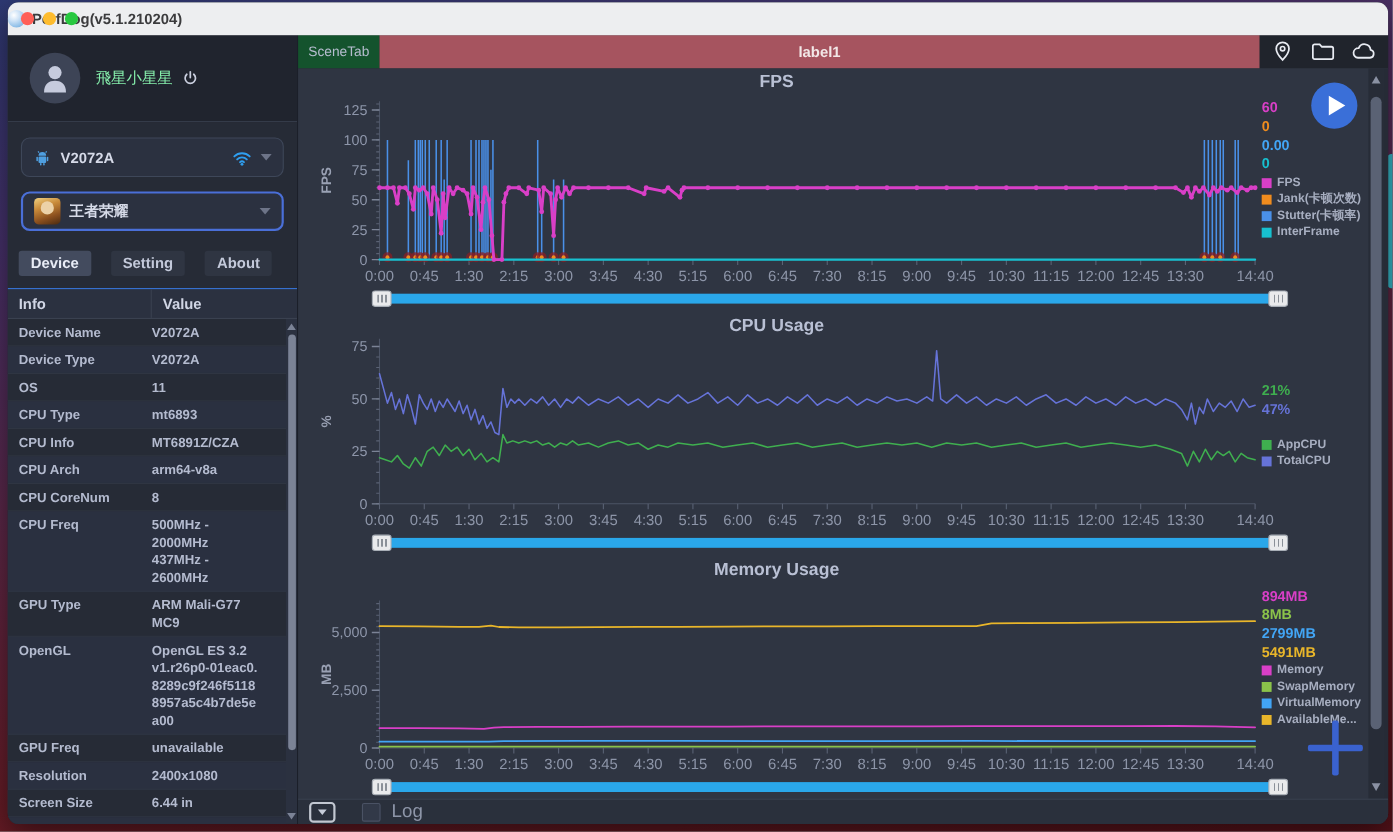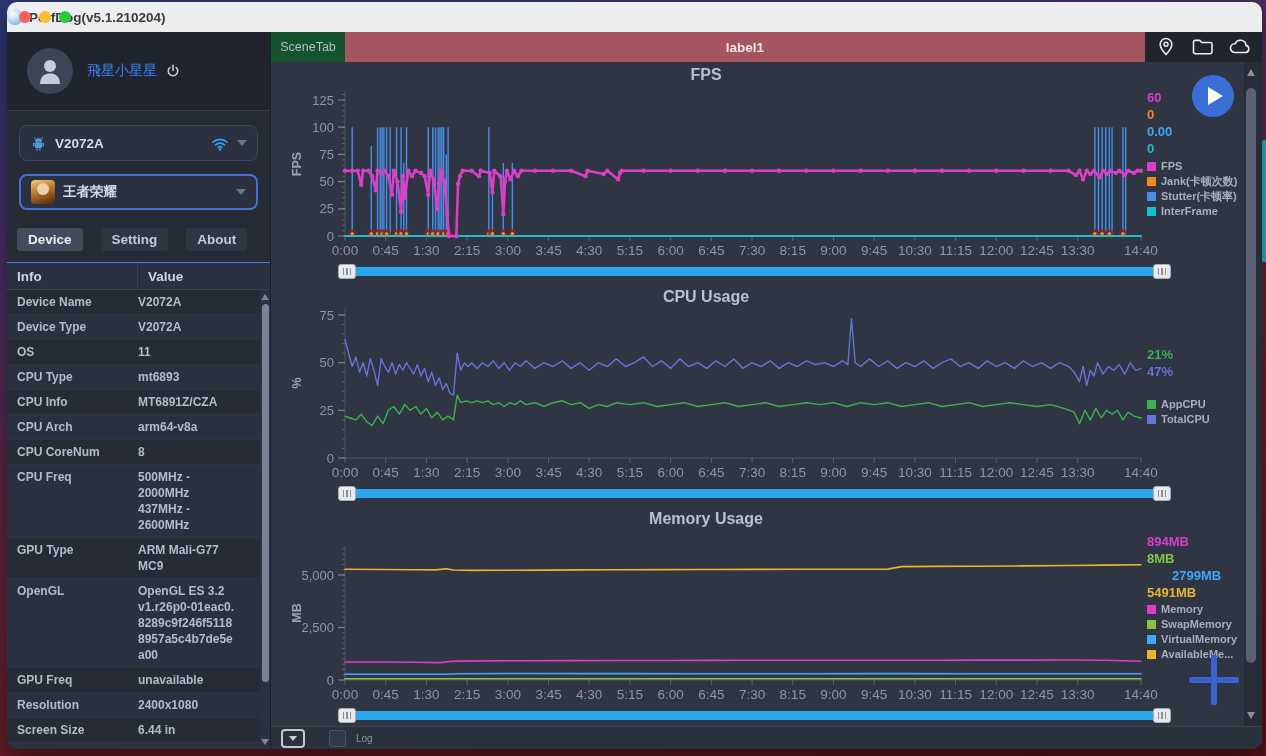--- a/index.html
+++ b/index.html
@@ -17,21 +17,21 @@
   .light{width:12px;height:12px;border-radius:50%;}
   .light.red{background:#ff5f57;}.light.yellow{background:#febc2e;}.light.green{background:#28c840;}
   .win-title{display:flex;align-items:center;gap:6px;font-size:13.5px;font-weight:bold;color:#3b3b3d;}
   .dog-icon{width:16px;height:16px;border-radius:50%;background:radial-gradient(circle at 35% 30%,#ffffff 0%,#cde2f6 35%,#8fbfe8 70%,#6aa4d8 100%);display:inline-block;}
   
   .content{display:flex;height:717px;background:#262b36;}
   
   .sidebar{width:263px;flex:none;display:flex;flex-direction:column;background:#262b36;border-right:1px solid #1b1f29;}
   .user-section{height:78px;background:#20242e;display:flex;align-items:center;padding-left:20px;gap:14px;border-bottom:1px solid #343b49;flex:none;}
   .avatar{width:46px;height:46px;border-radius:50%;background:#3d4456;display:flex;align-items:center;justify-content:center;flex:none;}
-  .user-name{color:#3b82f6;font-size:14px;display:flex;align-items:center;gap:9px;}
+  .user-name{color:#86efac;font-size:14px;display:flex;align-items:center;gap:9px;}
   .select{margin:14px 12px 0;height:36px;background:#2b3140;border:1px solid #3e4759;border-radius:8px;
     display:flex;align-items:center;padding:0 10px;gap:8px;box-sizing:border-box;flex:none;}
   .app-select{border:2px solid #4a6fd8;margin-top:13px;}
   .select-value{color:#d6dae8;font-weight:bold;font-size:13.5px;flex:1;}
   .caret{width:0;height:0;border-left:5px solid transparent;border-right:5px solid transparent;border-top:6px solid #6d7488;}
   .game-icon{width:24px;height:24px;border-radius:4px;flex:none;position:relative;overflow:hidden;
     background:linear-gradient(160deg,#f0d080 0%,#c88a3a 35%,#8a4f1e 70%,#4a2a10 100%);}
   .game-icon::after{content:"";position:absolute;left:6px;top:3px;width:12px;height:12px;border-radius:50%;background:#ecd2a8;}
   .side-tabs{display:flex;gap:18px;margin:18px 10px 0;flex:none;}
   .tab{padding:4px 11px;font-size:13.5px;font-weight:bold;color:#c3c9da;background:#2f3542;border-radius:3px;cursor:default;}
@@ -84,21 +84,21 @@
   .v-scrollbar{width:14px;background:#272c37;position:relative;flex:none;}
   .v-thumb{position:absolute;left:2px;width:10px;top:26px;height:575px;background:#5a6274;border-radius:5px;}
   .v-arr{position:absolute;left:3px;width:0;height:0;border-left:4px solid transparent;border-right:4px solid transparent;}
   .v-arr.up{top:7px;border-bottom:7px solid #8a91a3;}
   .v-arr.down{bottom:7px;border-top:7px solid #8a91a3;}
   .right-gap{flex:1;background:#262b36;}
   .bottombar{height:22px;background:#2a303c;border-top:1px solid #3b4250;display:flex;align-items:center;gap:10px;padding-left:10px;flex:none;}
   .drop-btn{width:20px;height:15px;border:2px solid #c2c7d1;border-radius:4px;display:flex;align-items:center;justify-content:center;}
   .drop-tri{width:0;height:0;border-left:4px solid transparent;border-right:4px solid transparent;border-top:5px solid #c6ccd8;}
   .checkbox{width:15px;height:15px;background:#323948;border:1px solid #4a5264;border-radius:2px;margin-left:14px;}
-  .log-label{color:#8d95a8;font-size:10px;}
+  .log-label{color:#8d95a8;font-size:17px;}
   svg text{font-family:"Liberation Sans",sans-serif;}
 </style>
 </head>
 <body>
 
 <div class="edge-accent"></div>
 
 <div class="window">
 
   <div class="titlebar">
@@ -735,21 +735,21 @@
                 <text x="30" y="107" text-anchor="middle" font-size="12.5" font-weight="bold" fill="#9aa1b4" transform="rotate(-90 30 107)">MB</text>
                 <polyline points="74.0,172.8 254.9,172.8 435.8,172.8 616.7,172.8 870.0,172.8" fill="none" stroke="#8bc34a" stroke-width="1.6" stroke-linejoin="round" stroke-linecap="round"></polyline>
                 <polyline points="74.0,168.2 128.3,168.2 173.5,168.2 187.1,167.7 254.9,167.5 345.4,167.6 435.8,167.7 526.3,167.7 616.7,167.6 707.2,167.7 797.6,167.7 870.0,167.7" fill="none" stroke="#42a5f5" stroke-width="1.6" stroke-linejoin="round" stroke-linecap="round"></polyline>
                 <polyline points="74.0,156.0 110.2,156.0 146.4,156.2 169.0,156.6 178.0,155.5 187.1,155.1 218.7,154.9 254.9,154.7 300.1,154.6 345.4,154.5 390.6,154.5 435.8,154.4 481.0,154.3 526.3,154.3 571.5,154.3 616.7,154.2 662.0,154.2 707.2,154.1 752.4,154.1 797.6,154.0 833.8,154.3 870.0,155.2" fill="none" stroke="#d93fc7" stroke-width="1.6" stroke-linejoin="round" stroke-linecap="round"></polyline>
                 <polyline points="74.0,63.3 110.2,63.5 146.4,63.8 164.5,63.9 175.3,62.7 182.5,64.0 200.6,64.4 236.8,64.3 273.0,64.1 309.2,63.9 345.4,63.8 390.6,63.6 435.8,63.5 481.0,63.4 526.3,63.3 571.5,63.2 616.7,63.1 630.3,60.6 662.0,60.4 707.2,60.2 752.4,59.9 797.6,59.5 833.8,59.1 870.0,58.7" fill="none" stroke="#e9b62a" stroke-width="1.6" stroke-linejoin="round" stroke-linecap="round"></polyline>
               </svg>
               <div class="legend">
                 <div class="legend-values" style="top: 27px;">
                   <div style="color: rgb(217, 63, 199);">894MB</div>
                   <div style="color: rgb(139, 195, 74);">8MB</div>
-                  <div style="color: rgb(66, 165, 245); margin-left: 25px;">2799MB</div>
+                  <div style="color: rgb(66, 165, 245);">2799MB</div>
                   <div style="color: rgb(233, 182, 42);">5491MB</div>
                 </div>
                 <div class="legend-items" style="top: 96px;">
                   <div class="legend-item">
                     <span class="sq" style="background: rgb(217, 63, 199);"></span>
                     <span>Memory</span>
                   </div>
                   <div class="legend-item">
                     <span class="sq" style="background: rgb(139, 195, 74);"></span>
                     <span>SwapMemory</span>

